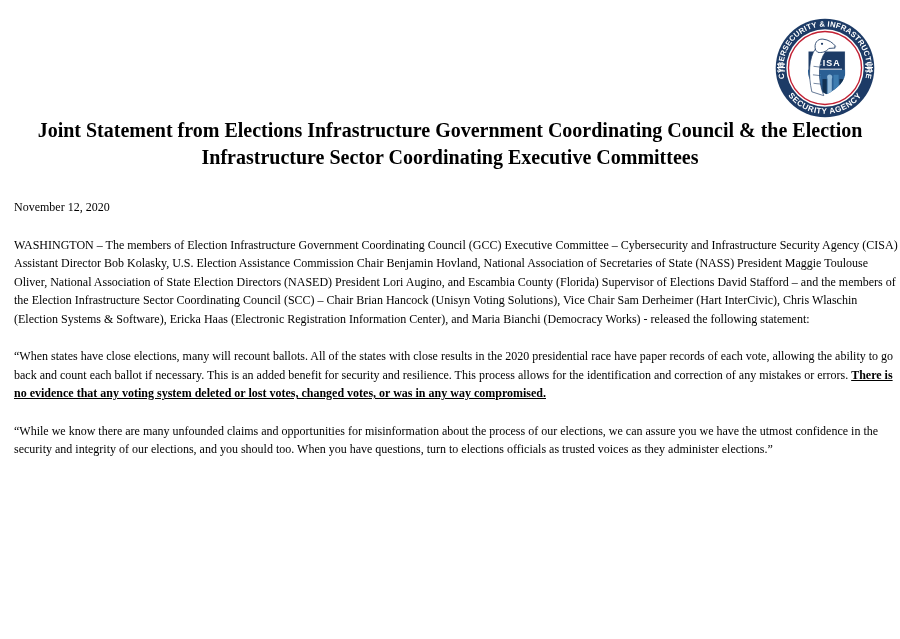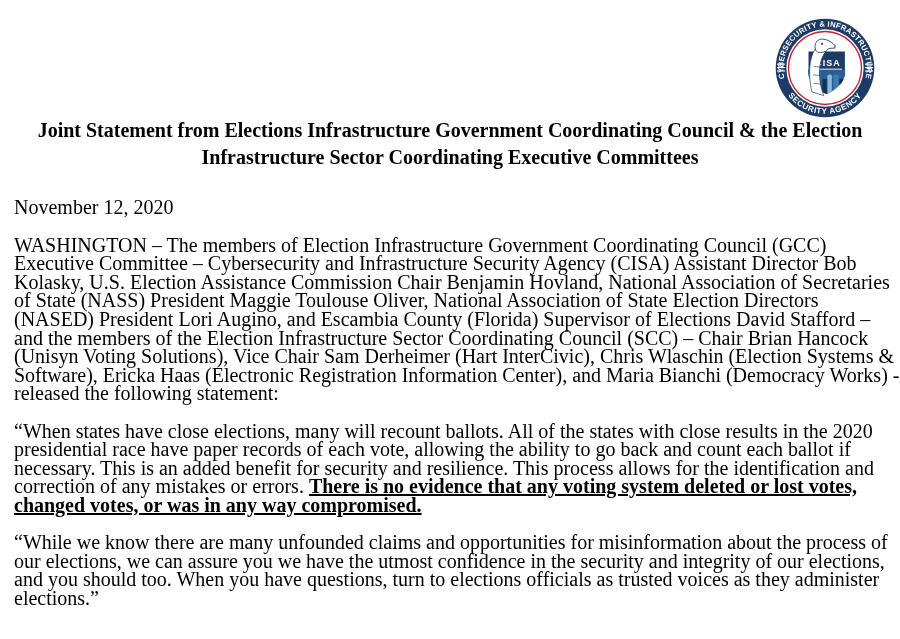--- a/index.html
+++ b/index.html
@@ -23,21 +23,21 @@
     max-width: 832px;
     margin: 0 auto;
     padding-top: 117px;
     text-align: center;
     font-weight: bold;
     font-size: 20px;
     line-height: 1.36;
   }
   .content {
     margin-left: 14px;
-    font-size: 20px;
+    font-size: 12px;
     line-height: 18.6px;
   }
   .date { margin-top: 27px; }
   .content p { margin: 18.6px 0 0 0; }
   .p3-bold { font-weight: bold; text-decoration: underline; }
 </style>
 </head>
 <body>
 
 <div class="page">

